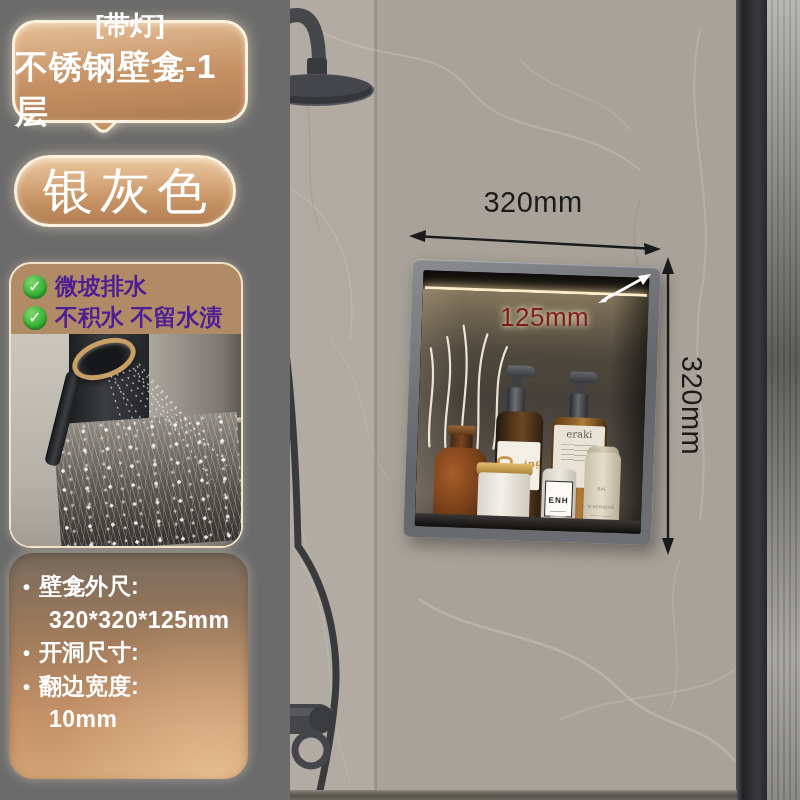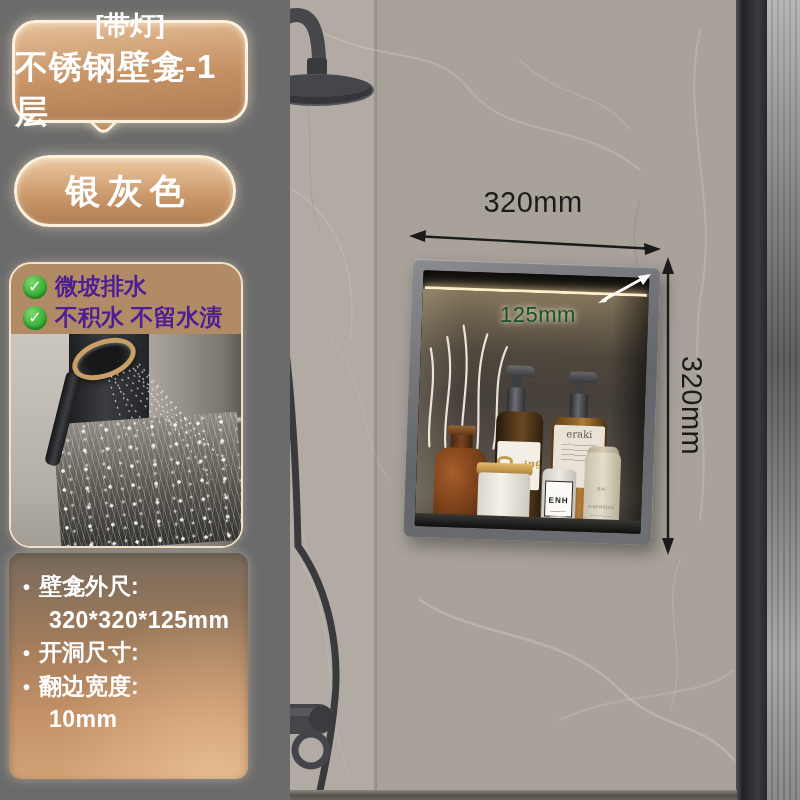--- a/index.html
+++ b/index.html
@@ -76,21 +76,21 @@
   .label-enh .tiny-lines{width:60%;height:8px;margin-top:4px;}
   .cream-bottle{left:168px;top:176px;width:36px;height:74px;border-radius:7px 7px 3px 3px;background:linear-gradient(90deg,#c8c0ab,#e4ddc9 50%,#b9b09a);}
   .cream-cap{left:170px;top:170px;width:32px;height:20px;border-radius:7px 7px 0 0;background:linear-gradient(90deg,#b3aa92,#d6cdb6 50%,#a69d85);}
   .label-cream{left:170px;top:200px;width:32px;text-align:center;}
   .label-cream span{font-size:4.5px;color:#7d776a;letter-spacing:.3px;}
   .label-cream .tiny-lines{width:70%;height:10px;margin-top:3px;}
   
   .dim{position:absolute;color:#1b1b1b;font-size:29px;letter-spacing:.5px;}
   .dim-width{left:468px;top:186px;width:130px;text-align:center;}
   .dim-height{left:708px;top:356px;width:120px;transform:rotate(90deg);transform-origin:top left;}
-  .dim-depth{left:500px;top:302px;width:120px;color:#14532d;font-size:22px;
+  .dim-depth{left:500px;top:302px;width:120px;color:#7f1d1d;font-size:26px;
     text-shadow:0 0 10px rgba(255,240,205,.9),0 0 4px rgba(255,240,205,.7);}
   
   .left-panel{position:absolute;left:0;top:0;width:290px;height:800px;background:#6b6b6b;}
   .callout{position:absolute;left:12px;top:20px;width:236px;height:103px;z-index:2;
     border:3px solid #fcf1dd;border-radius:24px;
     background:linear-gradient(175deg,#e6c098 0%,#c5916
 4 55%,#af7b51 100%);
     background:linear-gradient(175deg,#e6c098 0%,#c59164 55%,#af7b51 100%);
     box-shadow:0 0 14px rgba(255,238,210,.55), inset 0 2px 6px rgba(255,246,228,.55);
     display:flex;flex-direction:column;align-items:center;justify-content:center;gap:2px;}
@@ -100,21 +100,21 @@
     transform:rotate(45deg);border-radius:0 0 9px 0;
     background:#b5805
 3;background:#b58053;
     border-right:3px solid #fcf1dd;border-bottom:3px solid #fcf1dd;
     box-shadow:2px 2px 8px rgba(255,238,210,.4);}
   .color-pill{position:absolute;left:14px;top:155px;width:222px;height:72px;
     border:3px solid #fcf1dd;border-radius:36px;
     background:linear-gradient(180deg,#ecc8a0 0%,#c99668 60%,#b17e52 100%);
     box-shadow:0 0 14px rgba(255,238,210,.5), inset 0 2px 6px rgba(255,246,228,.6);
     display:flex;align-items:center;justify-content:center;}
-  .color-pill span{color:#fff;font-size:35px;font-weight:bold;letter-spacing:7px;text-indent:7px;}
+  .color-pill span{color:#fff;font-size:50px;font-weight:normal;letter-spacing:7px;text-indent:7px;}
   .feature-card{position:absolute;left:9px;top:262px;width:234px;height:286px;
     border:2px solid #f2e2ca;border-radius:22px;overflow:hidden;background:#b18b65;
     box-shadow:0 0 10px rgba(255,238,210,.35);}
   .feature-rows{position:relative;height:70px;padding:7px 0 0 12px;}
   .feature-row{display:flex;align-items:center;gap:8px;height:31px;}
   .check{width:24px;height:24px;border-radius:50%;flex:0 0 24px;
     background:radial-gradient(circle at 35% 30%,#7ed96d 0%,#3db33a 55%,#1f8c22 100%);
     box-shadow:inset 0 -2px 3px rgba(0,60,0,.4);
     color:#fff;font-size:16px;font-weight:bold;display:flex;align-items:center;justify-content:center;}
   .feature-row .txt{color:#4c1d95;font-size:23px;font-weight:bold;white-space:nowrap;}
@@ -138,21 +138,21 @@
     background:linear-gradient(180deg,#d8d2c6,#8e897f);}
   .cascade{position:absolute;left:46px;top:84px;width:184px;height:128px;transform:rotate(-4deg);
     background:
       repeating-radial-gradient(circle at 7px 9px,rgba(255,255,255,.9) 0 1.5px,transparent 2px 23px),
       repeating-radial-gradient(circle at 14px 4px,rgba(235,230,220,.75) 0 1.2px,transparent 1.8px 17px),
       repeating-linear-gradient(78deg,rgba(255,255,255,.22) 0 1px,transparent 1px 5px),
       repeating-linear-gradient(100deg,rgba(220,215,205,.18) 0 1px,transparent 1px 7px),
       linear-gradient(180deg,#8f8a82 0%,#5a5750 55%,#33322e 100%);
     background-size:23px 19px,17px 13px,auto,auto,auto;}
   
-  .specs-panel{position:absolute;left:9px;top:553px;width:239px;height:226px;border-radius:12px;
+  .specs-panel{position:absolute;left:9px;top:553px;width:239px;height:226px;border-radius:24px;
     background:
       radial-gradient(ellipse at 85% 100%,rgba(255,220,175,.45),rgba(255,220,175,0) 55%),
       linear-gradient(180deg,#786a5c 0%,#9d7a5b 35%,#c39067 70%,#d2a275 100%);
     box-shadow:0 0 12px rgba(255,238,210,.4), inset 0 3px 8px rgba(60,50,40,.35);
     padding:17px 0 0 14px;}
   .spec-item{color:#fff;font-weight:bold;font-size:23px;line-height:32.5px;}
   .spec-label .bullet{margin-right:9px;font-size:20px;}
   .spec-value{padding-left:26px;letter-spacing:.5px;}
 </style>
 </head>

